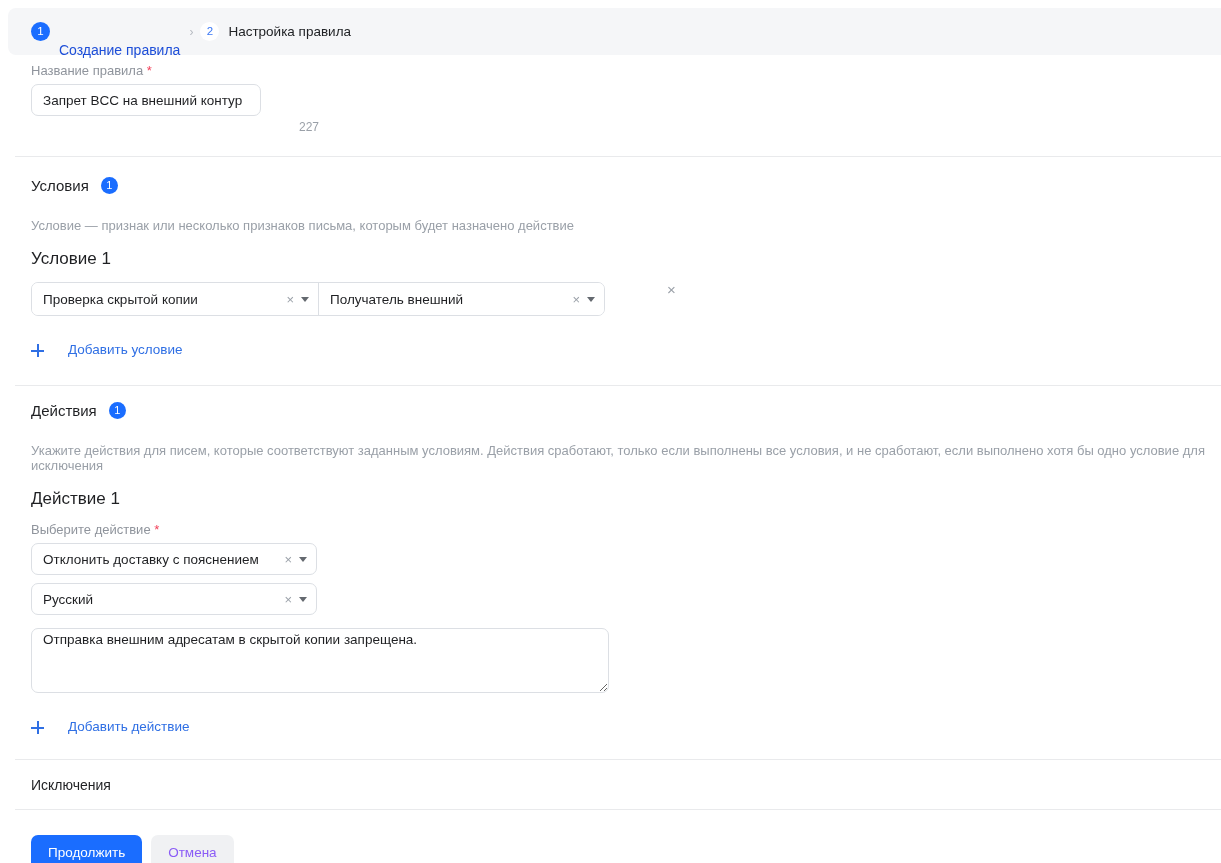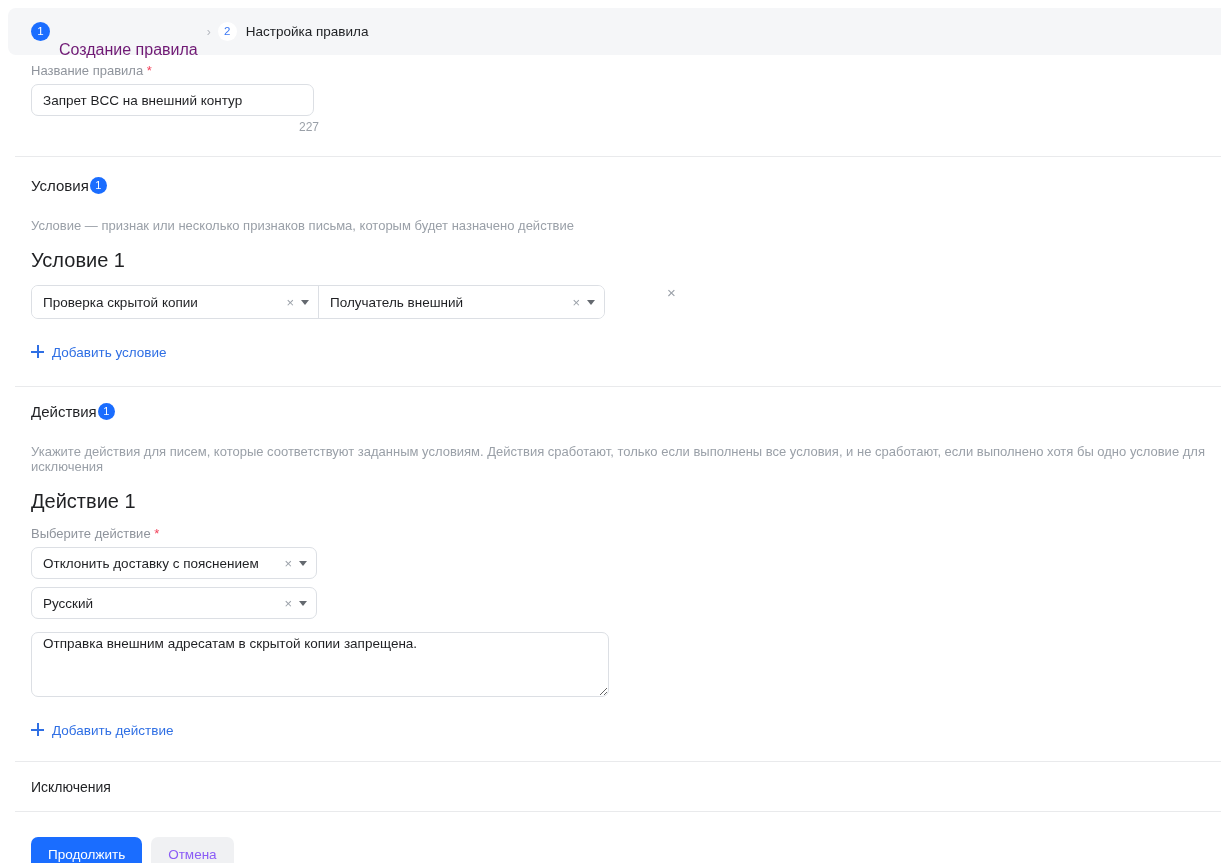--- a/index.html
+++ b/index.html
@@ -49,22 +49,22 @@
   }
   .step-num.active {
     background: #1a6dff;
     color: #ffffff;
   }
   .step-num.inactive {
     background: #ffffff;
     color: #3b78f5;
   }
   .step-label-link {
-    color: #701a75;
-    font-size: 16px;
+    color: #1d4ed8;
+    font-size: 14px;
     cursor: pointer;
     margin-top: 36px;
   }
   .step-label-current {
     color: #212326;
     font-size: 13.5px;
   }
   .step-sep {
     color: #b6bac1;
     font-size: 12px;
@@ -96,21 +96,21 @@
     margin-bottom: 6px;
     display: block;
   }
   .req-star {
     color: #f2415a;
     font-size: 13px;
   }
 
   
   .text-input {
-    width: 283px;
+    width: 230px;
     height: 32px;
     border: 1px solid #dcdfe4;
     border-radius: 7px;
     background: #fff;
     font-family: "Liberation Sans", sans-serif;
     font-size: 13.5px;
     color: #1f2023;
     padding: 0 11px;
     outline: none;
   }
@@ -119,21 +119,21 @@
     text-align: right;
     font-size: 12px;
     color: #9aa0a8;
     margin-top: 4px;
   }
 
   
   .section-head {
     display: flex;
     align-items: center;
-    gap: 1px;
+    gap: 12px;
     font-size: 15px;
     color: #1f2023;
   }
   .count-badge {
     min-width: 17px;
     height: 17px;
     padding: 0 5px;
     border-radius: 9px;
     background: #1a6dff;
     color: #fff;
@@ -142,21 +142,21 @@
     align-items: center;
     justify-content: center;
     line-height: 1;
   }
   .section-desc {
     font-size: 13px;
     color: #9aa0a8;
     margin-top: 24px;
   }
   .sub-head {
-    font-size: 20px;
+    font-size: 17px;
     color: #1f2023;
     margin-top: 16px;
   }
 
   
   .select-row {
     display: flex;
     align-items: flex-start;
     margin-top: 13px;
     gap: 40px;
@@ -213,22 +213,22 @@
     font-size: 15px;
     margin-left: 22px;
     cursor: pointer;
     line-height: 1;
     user-select: none;
   }
 
   
   .add-link {
     display: inline-flex;
-    align-items: flex-start;
-    gap: 8px;
+    align-items: flex-end;
+    gap: 24px;
     color: #2f6fe4;
     font-size: 13.5px;
     cursor: pointer;
     margin-top: 26px;
   }
   .plus-icon {
     position: relative;
     width: 13px;
     height: 13px;
     flex: none;

